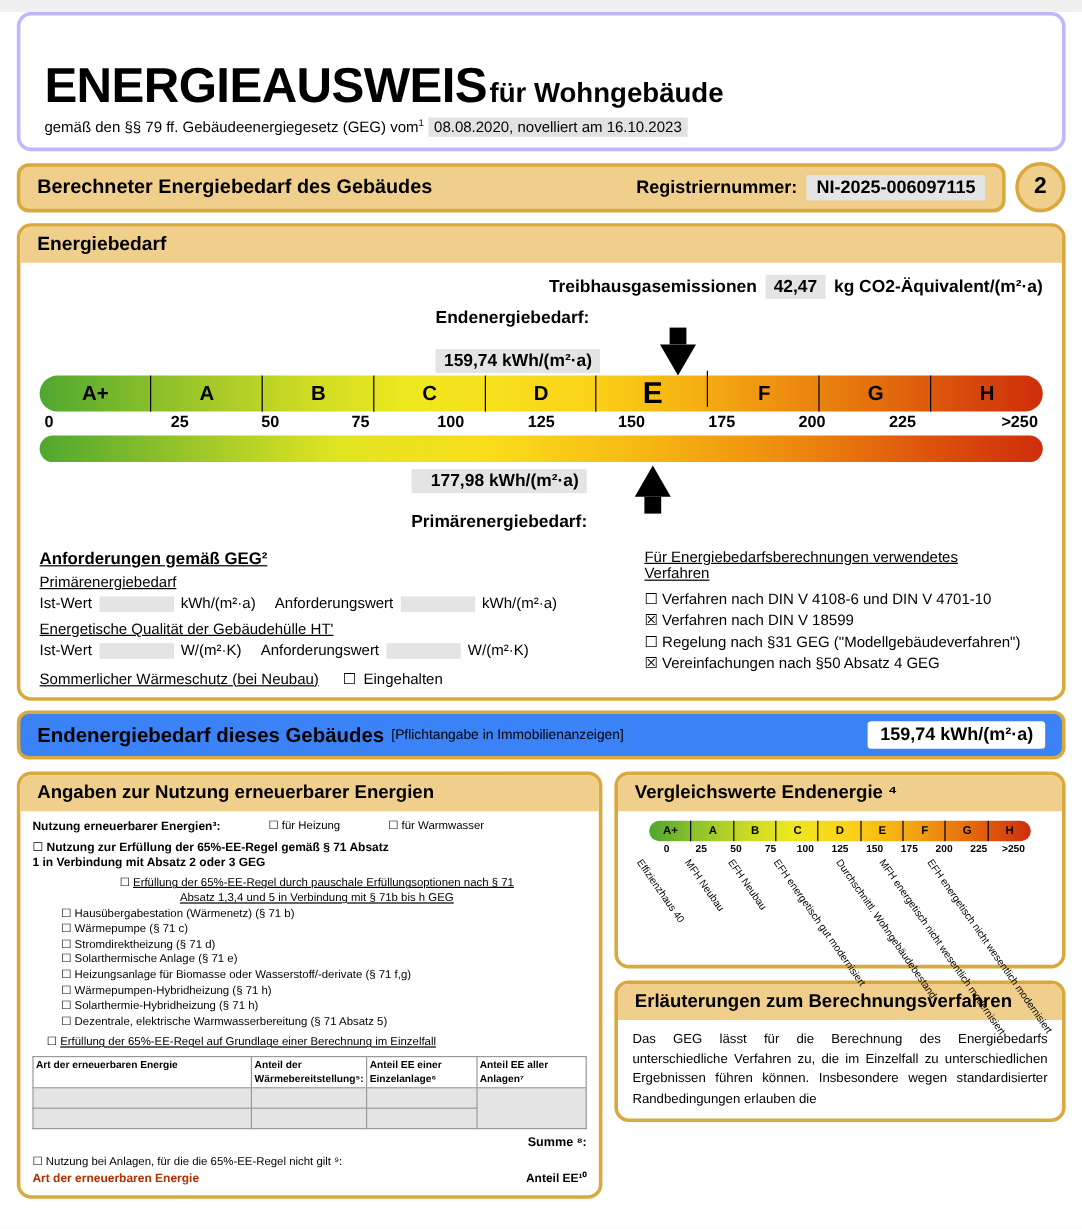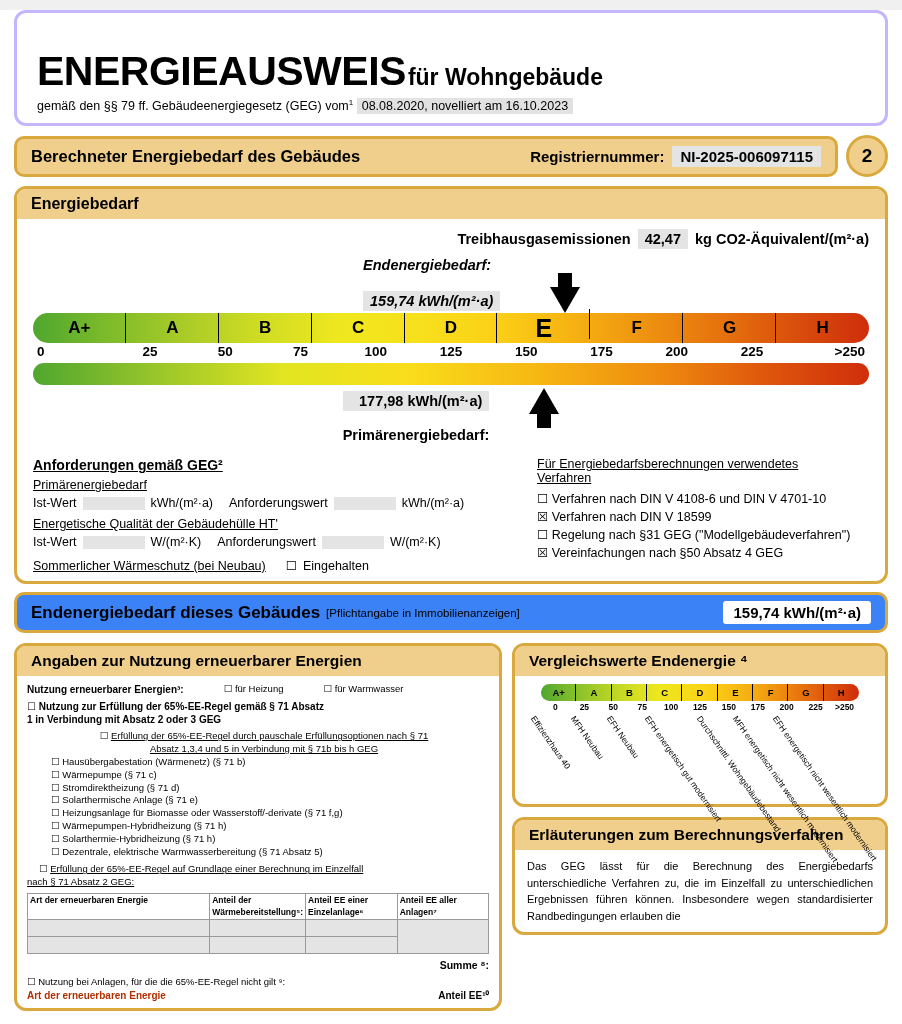--- a/index.html
+++ b/index.html
@@ -63,21 +63,21 @@
 
   
   .eb-panel { margin-top:9px; }
   .eb-head-title { font-size:16px; font-weight:bold; }
   .eb-body { padding:10px 16px 8px 16px; }
 
   .ghg-row { display:flex; justify-content:flex-end; align-items:center; font-size:14.5px; font-weight:bold; margin-bottom:8px; }
   .ghg-val { background:#e4e4e4; padding:2px 7px; margin:0 7px; }
   .ghg-unit { font-weight:bold; }
 
-  .ee-label-block { margin-left:330px;font-style:italic; }
+  .ee-label-block { margin-left:330px; }
   .ee-label { font-size:14.5px; font-weight:bold; }
   .ee-val { display:inline-block; background:#e4e4e4; padding:2px 7px; font-size:14.5px; font-weight:bold; margin-top:3px; }
 
   .arrow-down {
     width:0;height:0;
     border-left:15px solid transparent;
     border-right:15px solid transparent;
     border-top:26px solid #000;
     margin:0 auto;
   }
@@ -361,21 +361,20 @@
             <div><span class="chk">☐</span> <span>Solarthermische Anlage (§ 71 e)</span></div>
             <div><span class="chk">☐</span> <span>Heizungsanlage für Biomasse oder Wasserstoff/-derivate (§ 71 f,g)</span></div>
             <div><span class="chk">☐</span> <span>Wärmepumpen-Hybridheizung (§ 71 h)</span></div>
             <div><span class="chk">☐</span> <span>Solarthermie-Hybridheizung (§ 71 h)</span></div>
             <div><span class="chk">☐</span> <span>Dezentrale, elektrische Warmwasserbereitung (§ 71 Absatz 5)</span></div>
           </div>
           <div class="ind1" style="margin-top:5px;">
             <span class="chk">☐</span>
             <span class="u">Erfüllung der 65%-EE-Regel auf Grundlage einer Berechnung im Einzelfall</span>
           </div>
-          <div class="u">nach § 71 Absatz 2 GEG:</div>
 
           <table class="ee-table">
             <tbody>
                 <tr>
               <th style="width:40%;">Art der erneuerbaren Energie</th>
               <th style="width:20%;">Anteil der Wärmebereitstellung⁵:</th>
               <th style="width:20%;">Anteil EE einer Einzelanlage⁶</th>
               <th style="width:20%;">Anteil EE aller Anlagen⁷</th>
             </tr>
             <tr>

